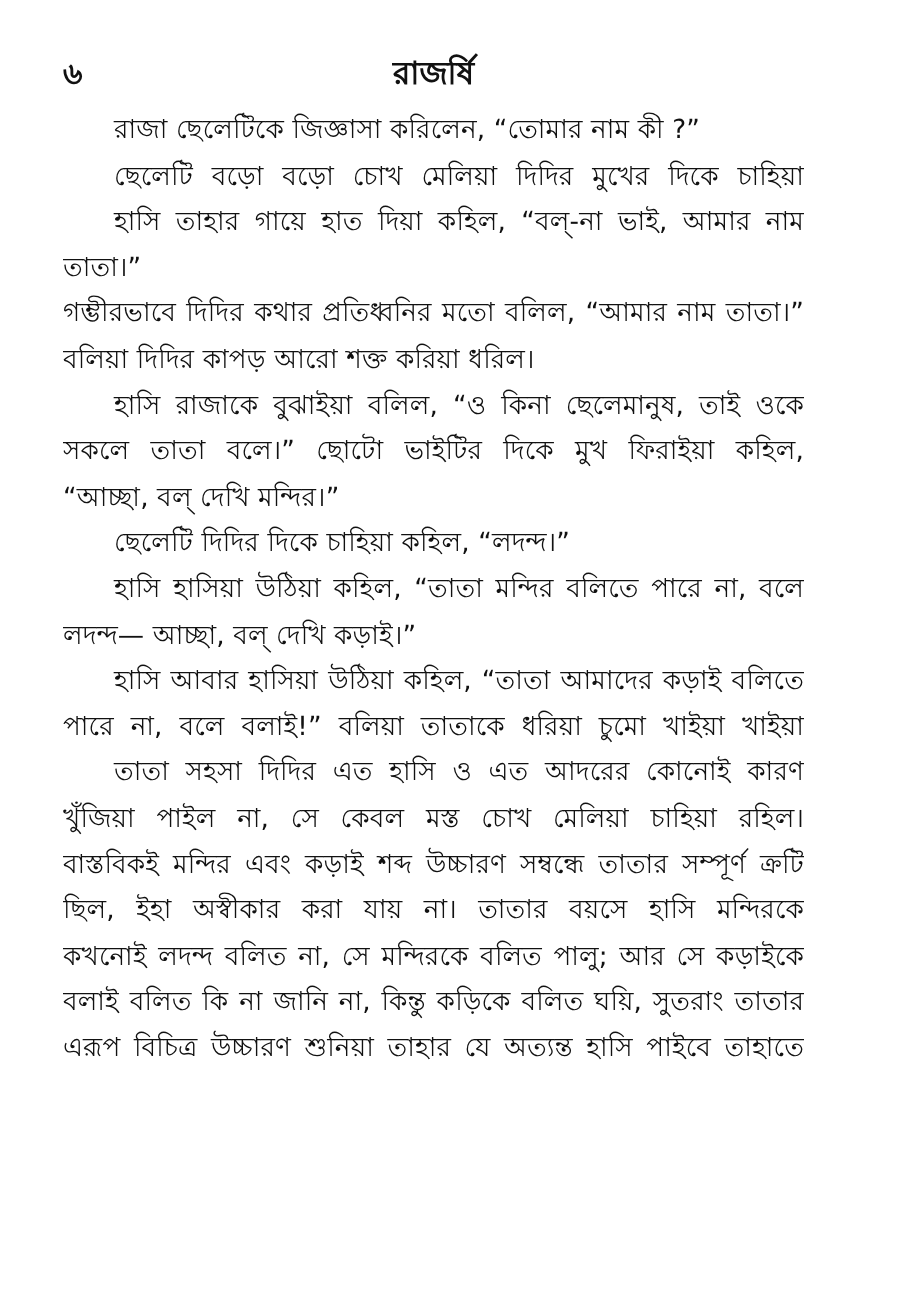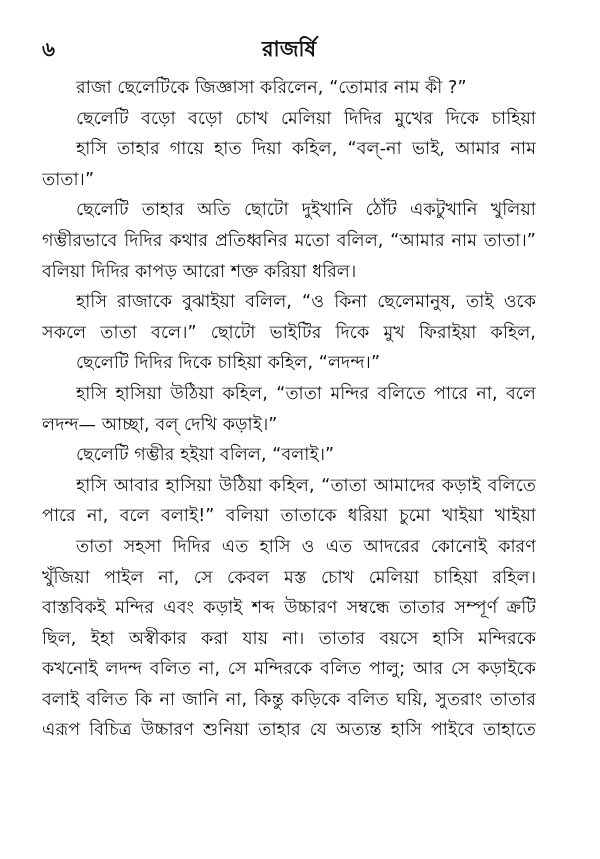--- a/index.html
+++ b/index.html
@@ -45,29 +45,28 @@
   <div class="header">
     <span class="page-number">৬</span>
     <div class="running-title">রাজর্ষি</div>
   </div>
 
   <div class="body-text" id="body-text">
     <div class="line indent">রাজা ছেলেটিকে জিজ্ঞাসা করিলেন, “তোমার নাম কী ?”</div>
     <div class="line indent justify">ছেলেটি বড়ো বড়ো চোখ মেলিয়া দিদির মুখের দিকে চাহিয়া</div>
     <div class="line indent justify">হাসি তাহার গায়ে হাত দিয়া কহিল, “বল্-না ভাই, আমার নাম</div>
     <div class="line">তাতা।”</div>
-    <div class="line indent justify">ছেলেটি তাহার অতি ছোটো দুইখানি ঠোঁট একটুখানি খুলিয়া</div>
     <div class="line justify">গম্ভীরভাবে দিদির কথার প্রতিধ্বনির মতো বলিল, “আমার নাম তাতা।”</div>
     <div class="line">বলিয়া দিদির কাপড় আরো শক্ত করিয়া ধরিল।</div>
     <div class="line indent justify">হাসি রাজাকে বুঝাইয়া বলিল, “ও কিনা ছেলেমানুষ, তাই ওকে</div>
     <div class="line justify">সকলে তাতা বলে।” ছোটো ভাইটির দিকে মুখ ফিরাইয়া কহিল,</div>
+    <div class="line">“আচ্ছা, বল্ দেখি মন্দির।”</div>
     <div class="line indent">ছেলেটি দিদির দিকে চাহিয়া কহিল, “লদন্দ।”</div>
     <div class="line indent justify">হাসি হাসিয়া উঠিয়া কহিল, “তাতা মন্দির বলিতে পারে না, বলে</div>
     <div class="line">লদন্দ— আচ্ছা, বল্ দেখি কড়াই।”</div>
-    <div class="line indent">ছেলেটি গম্ভীর হইয়া বলিল, “বলাই।”</div>
     <div class="line indent justify">হাসি আবার হাসিয়া উঠিয়া কহিল, “তাতা আমাদের কড়াই বলিতে</div>
     <div class="line justify">পারে না, বলে বলাই!” বলিয়া তাতাকে ধরিয়া চুমো খাইয়া খাইয়া</div>
     <div class="line indent justify">তাতা সহসা দিদির এত হাসি ও এত আদরের কোনোই কারণ</div>
     <div class="line justify">খুঁজিয়া পাইল না, সে কেবল মস্ত চোখ মেলিয়া চাহিয়া রহিল।</div>
     <div class="line justify">বাস্তবিকই মন্দির এবং কড়াই শব্দ উচ্চারণ সম্বন্ধে তাতার সম্পূর্ণ ক্রটি</div>
     <div class="line justify">ছিল, ইহা অস্বীকার করা যায় না। তাতার বয়সে হাসি মন্দিরকে</div>
     <div class="line justify">কখনোই লদন্দ বলিত না, সে মন্দিরকে বলিত পালু; আর সে কড়াইকে</div>
     <div class="line justify">বলাই বলিত কি না জানি না, কিন্তু কড়িকে বলিত ঘয়ি, সুতরাং তাতার</div>
     <div class="line justify">এরূপ বিচিত্র উচ্চারণ শুনিয়া তাহার যে অত্যন্ত হাসি পাইবে তাহাতে</div>
   </div>

